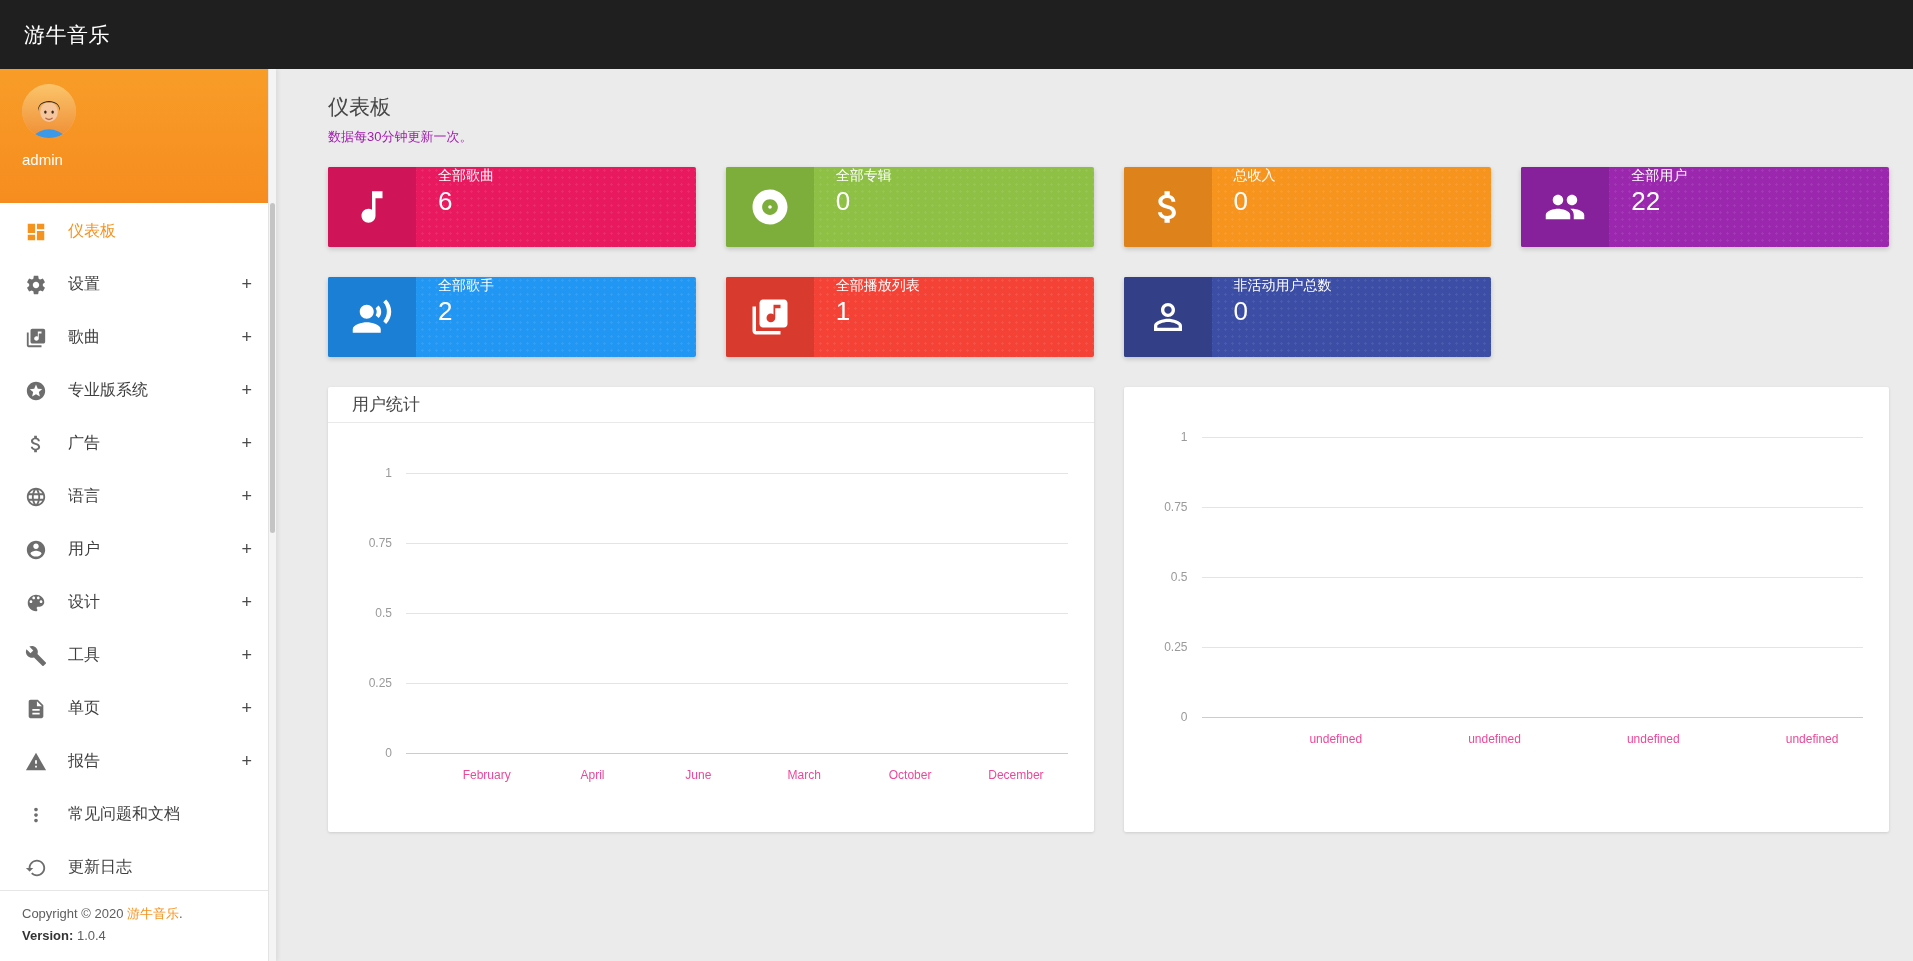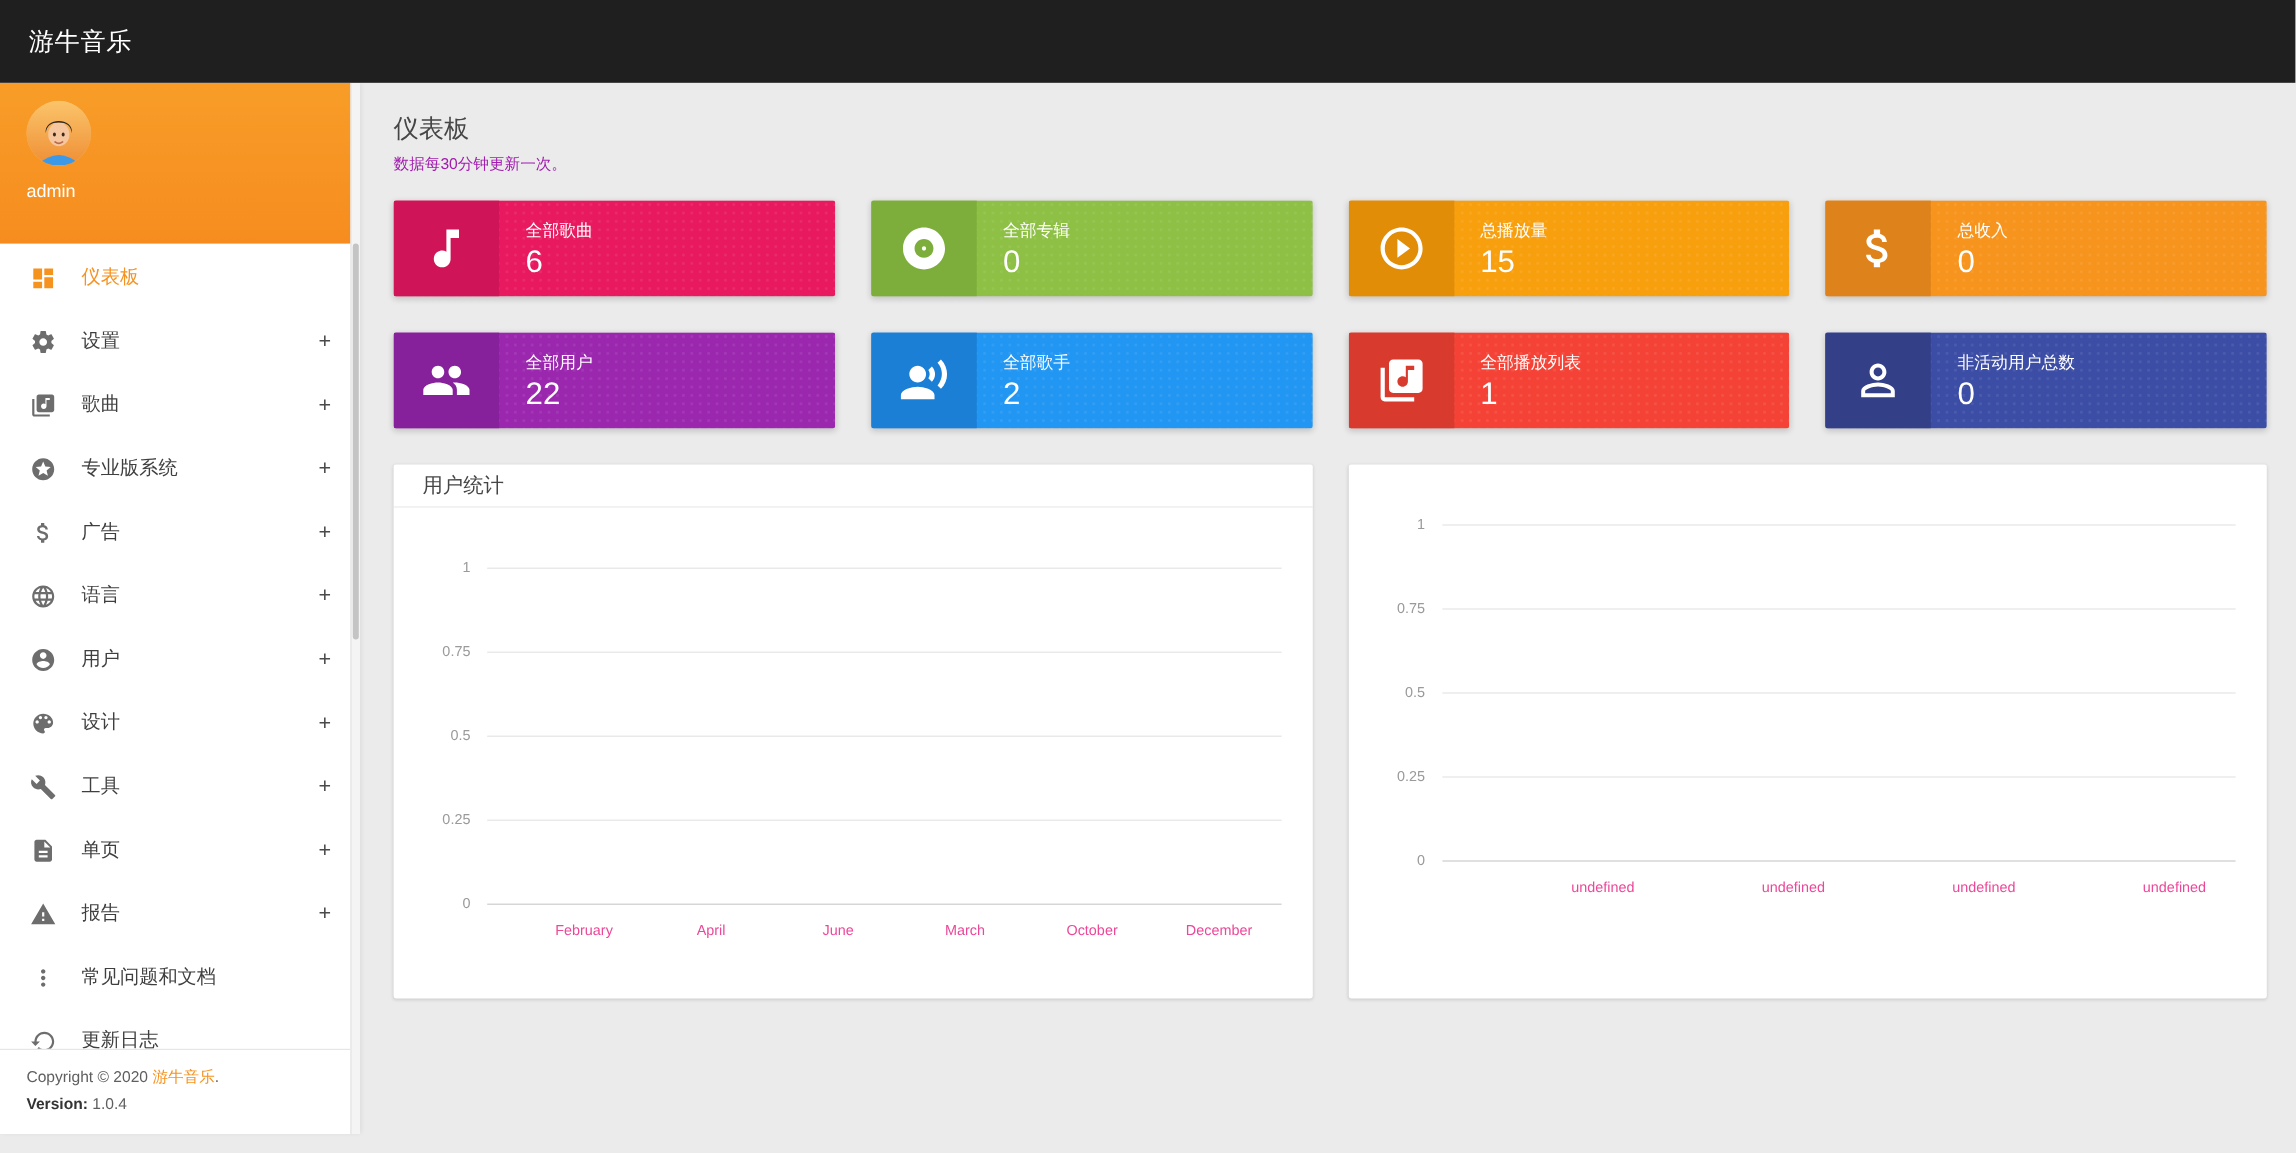--- a/index.html
+++ b/index.html
@@ -4,21 +4,21 @@
 <style>
   *{margin:0;padding:0;box-sizing:border-box}
   html,body{width:1913px;height:961px}
   body{font-family:"Liberation Sans","DejaVu Sans",sans-serif;background:#ebebeb;overflow:hidden;position:relative}
 
   
   .topbar{position:absolute;top:0;left:0;width:1913px;height:69px;background:#1f1f1f;display:flex;align-items:center;padding:0 24px;z-index:30}
   .topbar .brand{color:#ffffff;font-size:21px;letter-spacing:.5px}
 
   
-  .sidebar{position:absolute;top:69px;left:0;bottom:16px;width:300px;background:#ffffff;box-shadow:2px 0 4px rgba(0,0,0,.07);z-index:20}
+  .sidebar{position:absolute;top:69px;left:0;bottom:0;width:276px;background:#ffffff;box-shadow:2px 0 4px rgba(0,0,0,.07);z-index:20}
   .user-panel{height:134px;background:linear-gradient(180deg,#f89d28,#f68c1f);padding:15px 22px}
   .avatar{width:54px;height:54px;border-radius:50%;overflow:hidden;display:block;background:#f7b155}
   .user-name{color:#fff;font-size:15px;margin-top:13px}
   .menu{padding-top:2px}
   .menu-item{height:53px;display:flex;align-items:center;padding:0 24px;cursor:pointer;color:#3f3f3f}
   .menu-item .micon{width:24px;height:24px;color:#6d6d6d;flex:none;display:flex;align-items:center;justify-content:center}
   .menu-item .micon svg{width:22px;height:22px;fill:currentColor}
   .menu-item .mlabel{margin-left:20px;font-size:16px;flex:1}
   .menu-item .plus{font-size:18px;color:#4a4a4a;font-weight:400}
   .menu-item.active{color:#f6921e}
@@ -33,21 +33,21 @@
   .main{position:absolute;left:300px;top:69px;right:0;bottom:0;padding:24px 24px 0 28px;overflow:hidden}
   .page-title{font-size:21px;color:#464646;font-weight:400}
   .page-sub{font-size:13px;color:#a21caf;margin-top:7px}
 
   
   .cards{display:grid;grid-template-columns:repeat(4,1fr);gap:30px;margin-top:21px}
   .scard{height:80px;display:flex;border-radius:2px;box-shadow:0 2px 5px rgba(0,0,0,.18);color:#fff;overflow:hidden;
          background-image:radial-gradient(rgba(255,255,255,.08) 1px,transparent 1.4px);background-size:7px 7px}
   .scard .ibox{width:88px;flex:none;display:flex;align-items:center;justify-content:center}
   .scard .ibox svg{width:42px;height:42px;fill:#ffffff}
-  .scard .cbody{display:flex;flex-direction:column;justify-content:center;padding-left:22px}
+  .scard .cbody{display:flex;flex-direction:column;padding-left:22px}
   .clabel{font-size:14px}
   .cvalue{font-size:26px;margin-top:3px;line-height:1}
   .c0{background-color:#e8195e}.c0 .ibox{background-color:#cf1457}
   .c1{background-color:#8dc044}.c1 .ibox{background-color:#7dae3c}
   .c2{background-color:#f89f0e}.c2 .ibox{background-color:#e18d08}
   .c3{background-color:#f7941d}.c3 .ibox{background-color:#de831b}
   .c4{background-color:#9b27af}.c4 .ibox{background-color:#87219b}
   .c5{background-color:#2196f3}.c5 .ibox{background-color:#1b7fd6}
   .c6{background-color:#f44336}.c6 .ibox{background-color:#d93a2e}
   .c7{background-color:#3c4da5}.c7 .ibox{background-color:#333f87}
@@ -257,31 +257,20 @@
           <svg viewBox="0 0 24 24">
             <path d="M12 2C6.48 2 2 6.48 2 12s4.48 10 10 10 10-4.48 10-10S17.52 2 12 2zm0 14.5c-2.49 0-4.5-2.01-4.5-4.5S9.51 7.5 12 7.5s4.5 2.01 4.5 4.5-2.01 4.5-4.5 4.5zm0-5.5c-.55 0-1 .45-1 1s.45 1 1 1 1-.45 1-1-.45-1-1-1z"></path>
           </svg>
         </div>
       <div class="cbody">
         <span class="clabel">全部专辑</span>
         <span class="cvalue">0</span>
       </div>
     </div>
 
-    <div class="scard c2">
-      <div class="ibox">
-          <svg viewBox="0 0 24 24">
-            <path d="M10 16.5l6-4.5-6-4.5v9zM12 2C6.48 2 2 6.48 2 12s4.48 10 10 10 10-4.48 10-10S17.52 2 12 2zm0 18c-4.41 0-8-3.59-8-8s3.59-8 8-8 8 3.59 8 8-3.59 8-8 8z"></path>
-          </svg>
-        </div>
-      <div class="cbody">
-        <span class="clabel">总播放量</span>
-        <span class="cvalue">15</span>
-      </div>
-    </div>
 
     <div class="scard c3">
       <div class="ibox">
           <svg viewBox="0 0 24 24">
             <path d="M11.8 10.9c-2.27-.59-3-1.2-3-2.15 0-1.09 1.01-1.85 2.7-1.85 1.78 0 2.44.85 2.5 2.1h2.21c-.07-1.72-1.12-3.3-3.21-3.81V3h-3v2.16c-1.94.42-3.5 1.68-3.5 3.61 0 2.31 1.91 3.46 4.7 4.13 2.5.6 3 1.48 3 2.41 0 .69-.49 1.79-2.7 1.79-2.06 0-2.87-.92-2.98-2.1h-2.2c.12 2.19 1.76 3.42 3.68 3.83V21h3v-2.15c1.95-.37 3.5-1.5 3.5-3.55 0-2.84-2.43-3.81-4.7-4.4z"></path>
           </svg>
         </div>
       <div class="cbody">
         <span class="clabel">总收入</span>
         <span class="cvalue">0</span>

